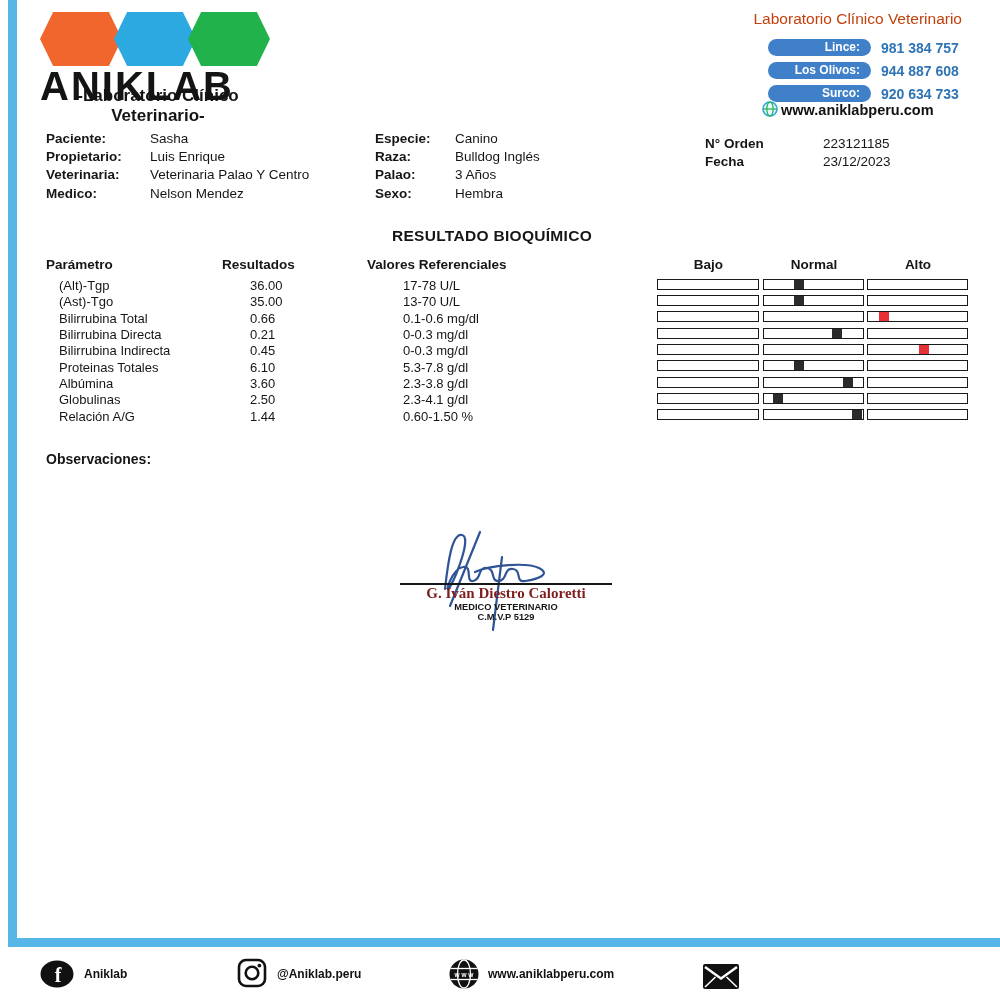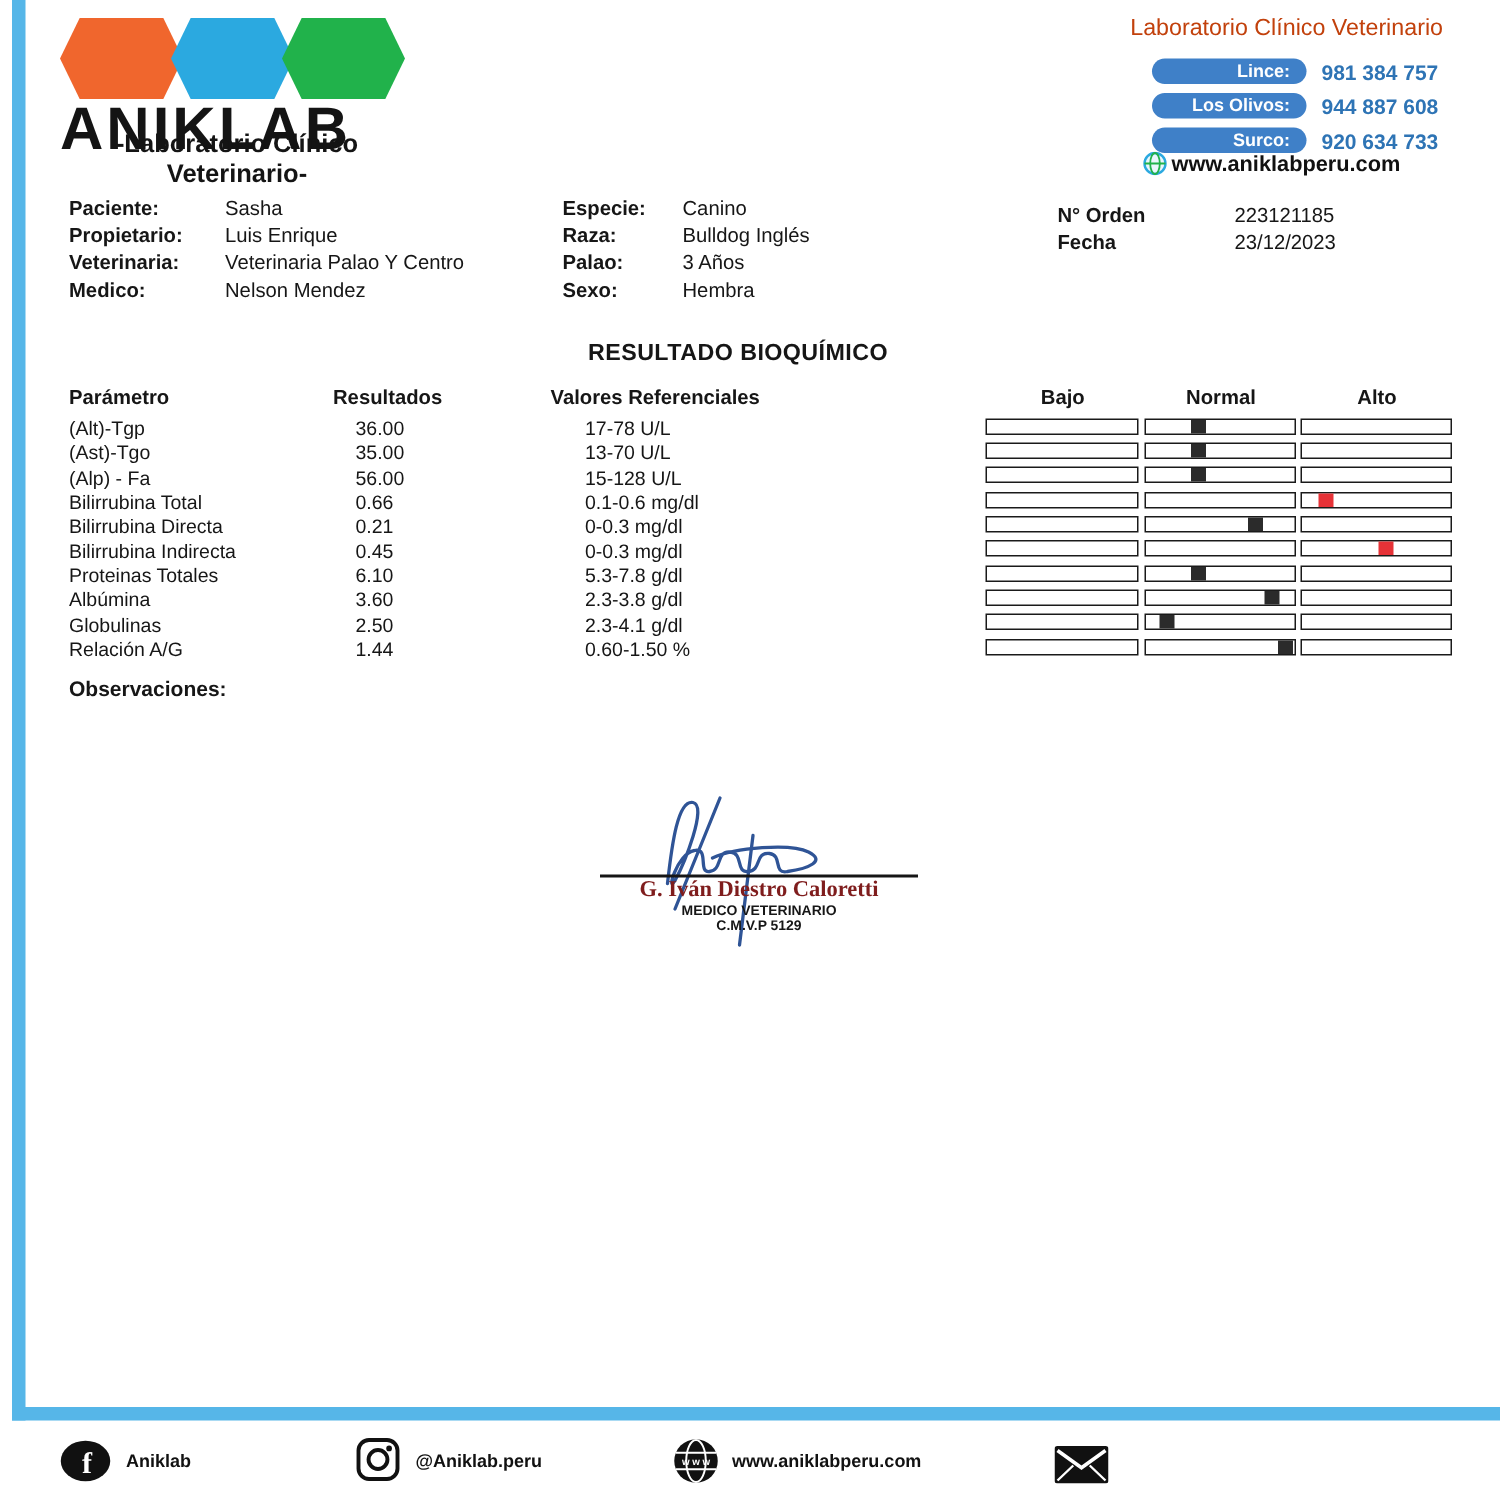--- a/index.html
+++ b/index.html
@@ -35,21 +35,21 @@
   .prow{height:18.2px;line-height:18.2px;white-space:nowrap;}
   .plabel{display:inline-block;font-weight:bold;}
   .g1 .plabel{width:104px;} .g2 .plabel{width:80px;} .g3 .plabel{width:118px;}
 
   
   .rtitle{position:absolute;left:312px;top:227px;width:360px;text-align:center;
           font-size:15.5px;font-weight:bold;letter-spacing:0.3px;}
   .thead{position:absolute;top:257px;font-size:13.5px;font-weight:bold;white-space:nowrap;}
   .rows{position:absolute;left:0;top:277px;width:1000px;}
   .rrow{position:relative;height:16.35px;font-size:13px;}
-  .rrow span{position:absolute;top:1px;white-space:nowrap;}
+  .rrow span{position:absolute;top:1px;white-space:nowrap;margin-left:13px;}
   .c-param{left:46px;} .c-res{left:237px;} .c-ref{left:390px;}
   .bar{position:absolute;top:1.5px;height:9px;background:#fff;border:1.5px solid #1a1a1a;}
   .bar-low{left:657px;width:100px;} .bar-normal{left:763px;width:99px;} .bar-high{left:867px;width:99px;}
   .marker{position:absolute;top:0;height:100%;width:10px;}
   .obs{position:absolute;left:46px;top:451px;font-size:14px;font-weight:bold;}
 
   
   .sig-svg{position:absolute;left:388px;top:526px;}
   .sig-line{position:absolute;left:400px;top:583px;width:212px;height:1.8px;background:#161616;}
   .sig-name{position:absolute;left:392px;top:585px;width:228px;text-align:center;
@@ -168,30 +168,20 @@
         <span class="c-param">(Ast)-Tgo</span>
         <span class="c-res">35.00</span>
         <span class="c-ref">13-70 U/L</span>
         <div class="bar bar-low"></div>
         <div class="bar bar-normal">
           <div class="marker" style="left: 30%; background: rgb(43, 43, 43);"></div>
         </div>
         <div class="bar bar-high"></div>
       </div>
       <div class="rrow">
-        <span class="c-param">(Alp) - Fa</span>
-        <span class="c-res">56.00</span>
-        <span class="c-ref">15-128 U/L</span>
-        <div class="bar bar-low"></div>
-        <div class="bar bar-normal">
-          <div class="marker" style="left: 30%; background: rgb(43, 43, 43);"></div>
-        </div>
-        <div class="bar bar-high"></div>
-      </div>
-      <div class="rrow">
         <span class="c-param">Bilirrubina Total</span>
         <span class="c-res">0.66</span>
         <span class="c-ref">0.1-0.6 mg/dl</span>
         <div class="bar bar-low"></div>
         <div class="bar bar-normal"></div>
         <div class="bar bar-high">
           <div class="marker" style="left: 11%; background: rgb(230, 50, 55);"></div>
         </div>
       </div>
       <div class="rrow">

